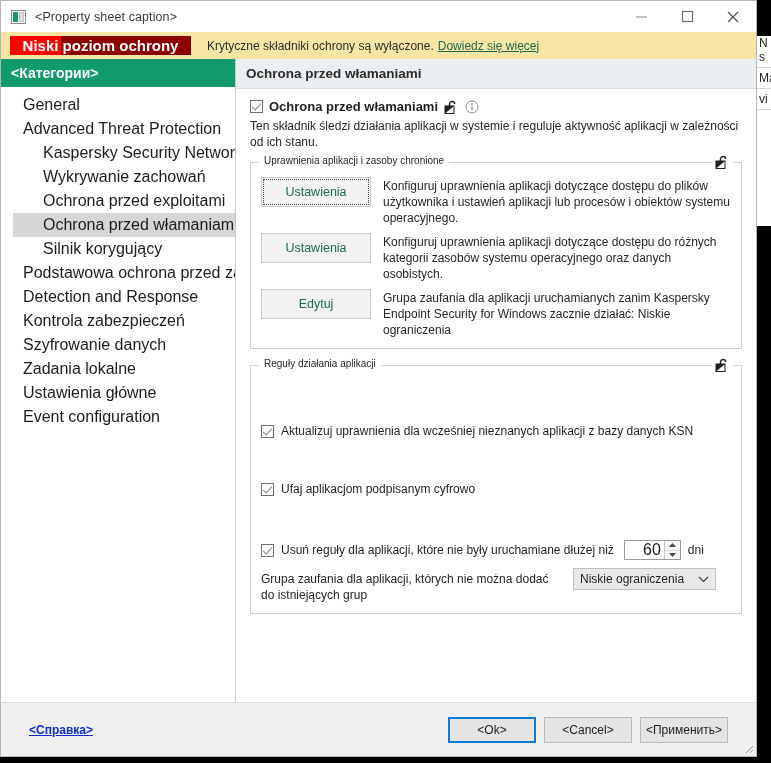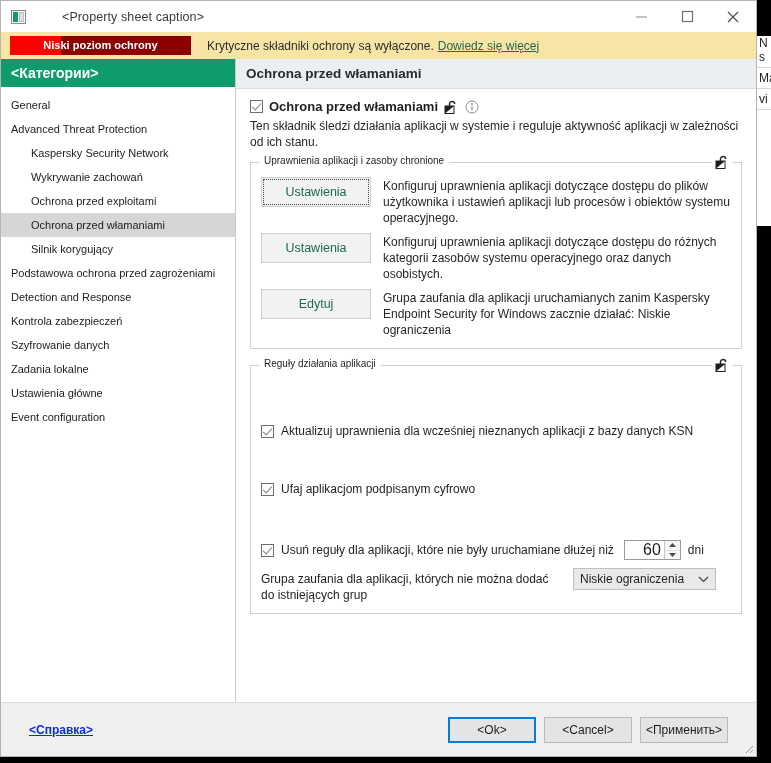--- a/index.html
+++ b/index.html
@@ -66,21 +66,20 @@
   }
 
   
   .titlebar {
     height: 31px;
     min-height: 31px;
     background: #ffffff;
     display: flex;
     align-items: center;
     position: relative;
-    gap: 27px;
   }
   .title-icon {
     width: 16px; height: 16px;
     margin-left: 10px;
     margin-right: 8px;
     position: relative;
     flex: none;
   }
   .title-icon .sq {
     position: absolute;
@@ -145,21 +144,21 @@
     width: 51px;
     background: #fc0303;
   }
   .status-badge .badge-label {
     position: relative;
     display: block;
     width: 100%;
     text-align: center;
     line-height: 19px;
     color: #ffffff;
-    font-size: 11px;
+    font-size: 15px;
     font-weight: bold;
   }
   .banner-text {
     margin-left: 16px;
     font-size: 12px;
     color: #2c2c2c;
   }
   .banner-link {
     color: #1d6a4f;
     text-decoration: underline;
@@ -198,26 +197,27 @@
     box-sizing: border-box;
   }
   .sidebar-list {
     flex: 1;
     padding-top: 6px;
     overflow: hidden;
   }
   .nav-item {
     height: 24px;
     line-height: 24px;
-    font-size: 11px;
+    font-size: 16px;
     color: #1c1c1c;
     padding-left: 10px;
     box-sizing: border-box;
     white-space: nowrap;
     cursor: default;
+    margin-left: 12px;
   }
   .nav-item.indent { padding-left: 30px; }
   .nav-item.selected { background: #d6d6d6; }
 
   
   .pane {
     flex: 1;
     background: #ffffff;
     display: flex;
     flex-direction: column;

